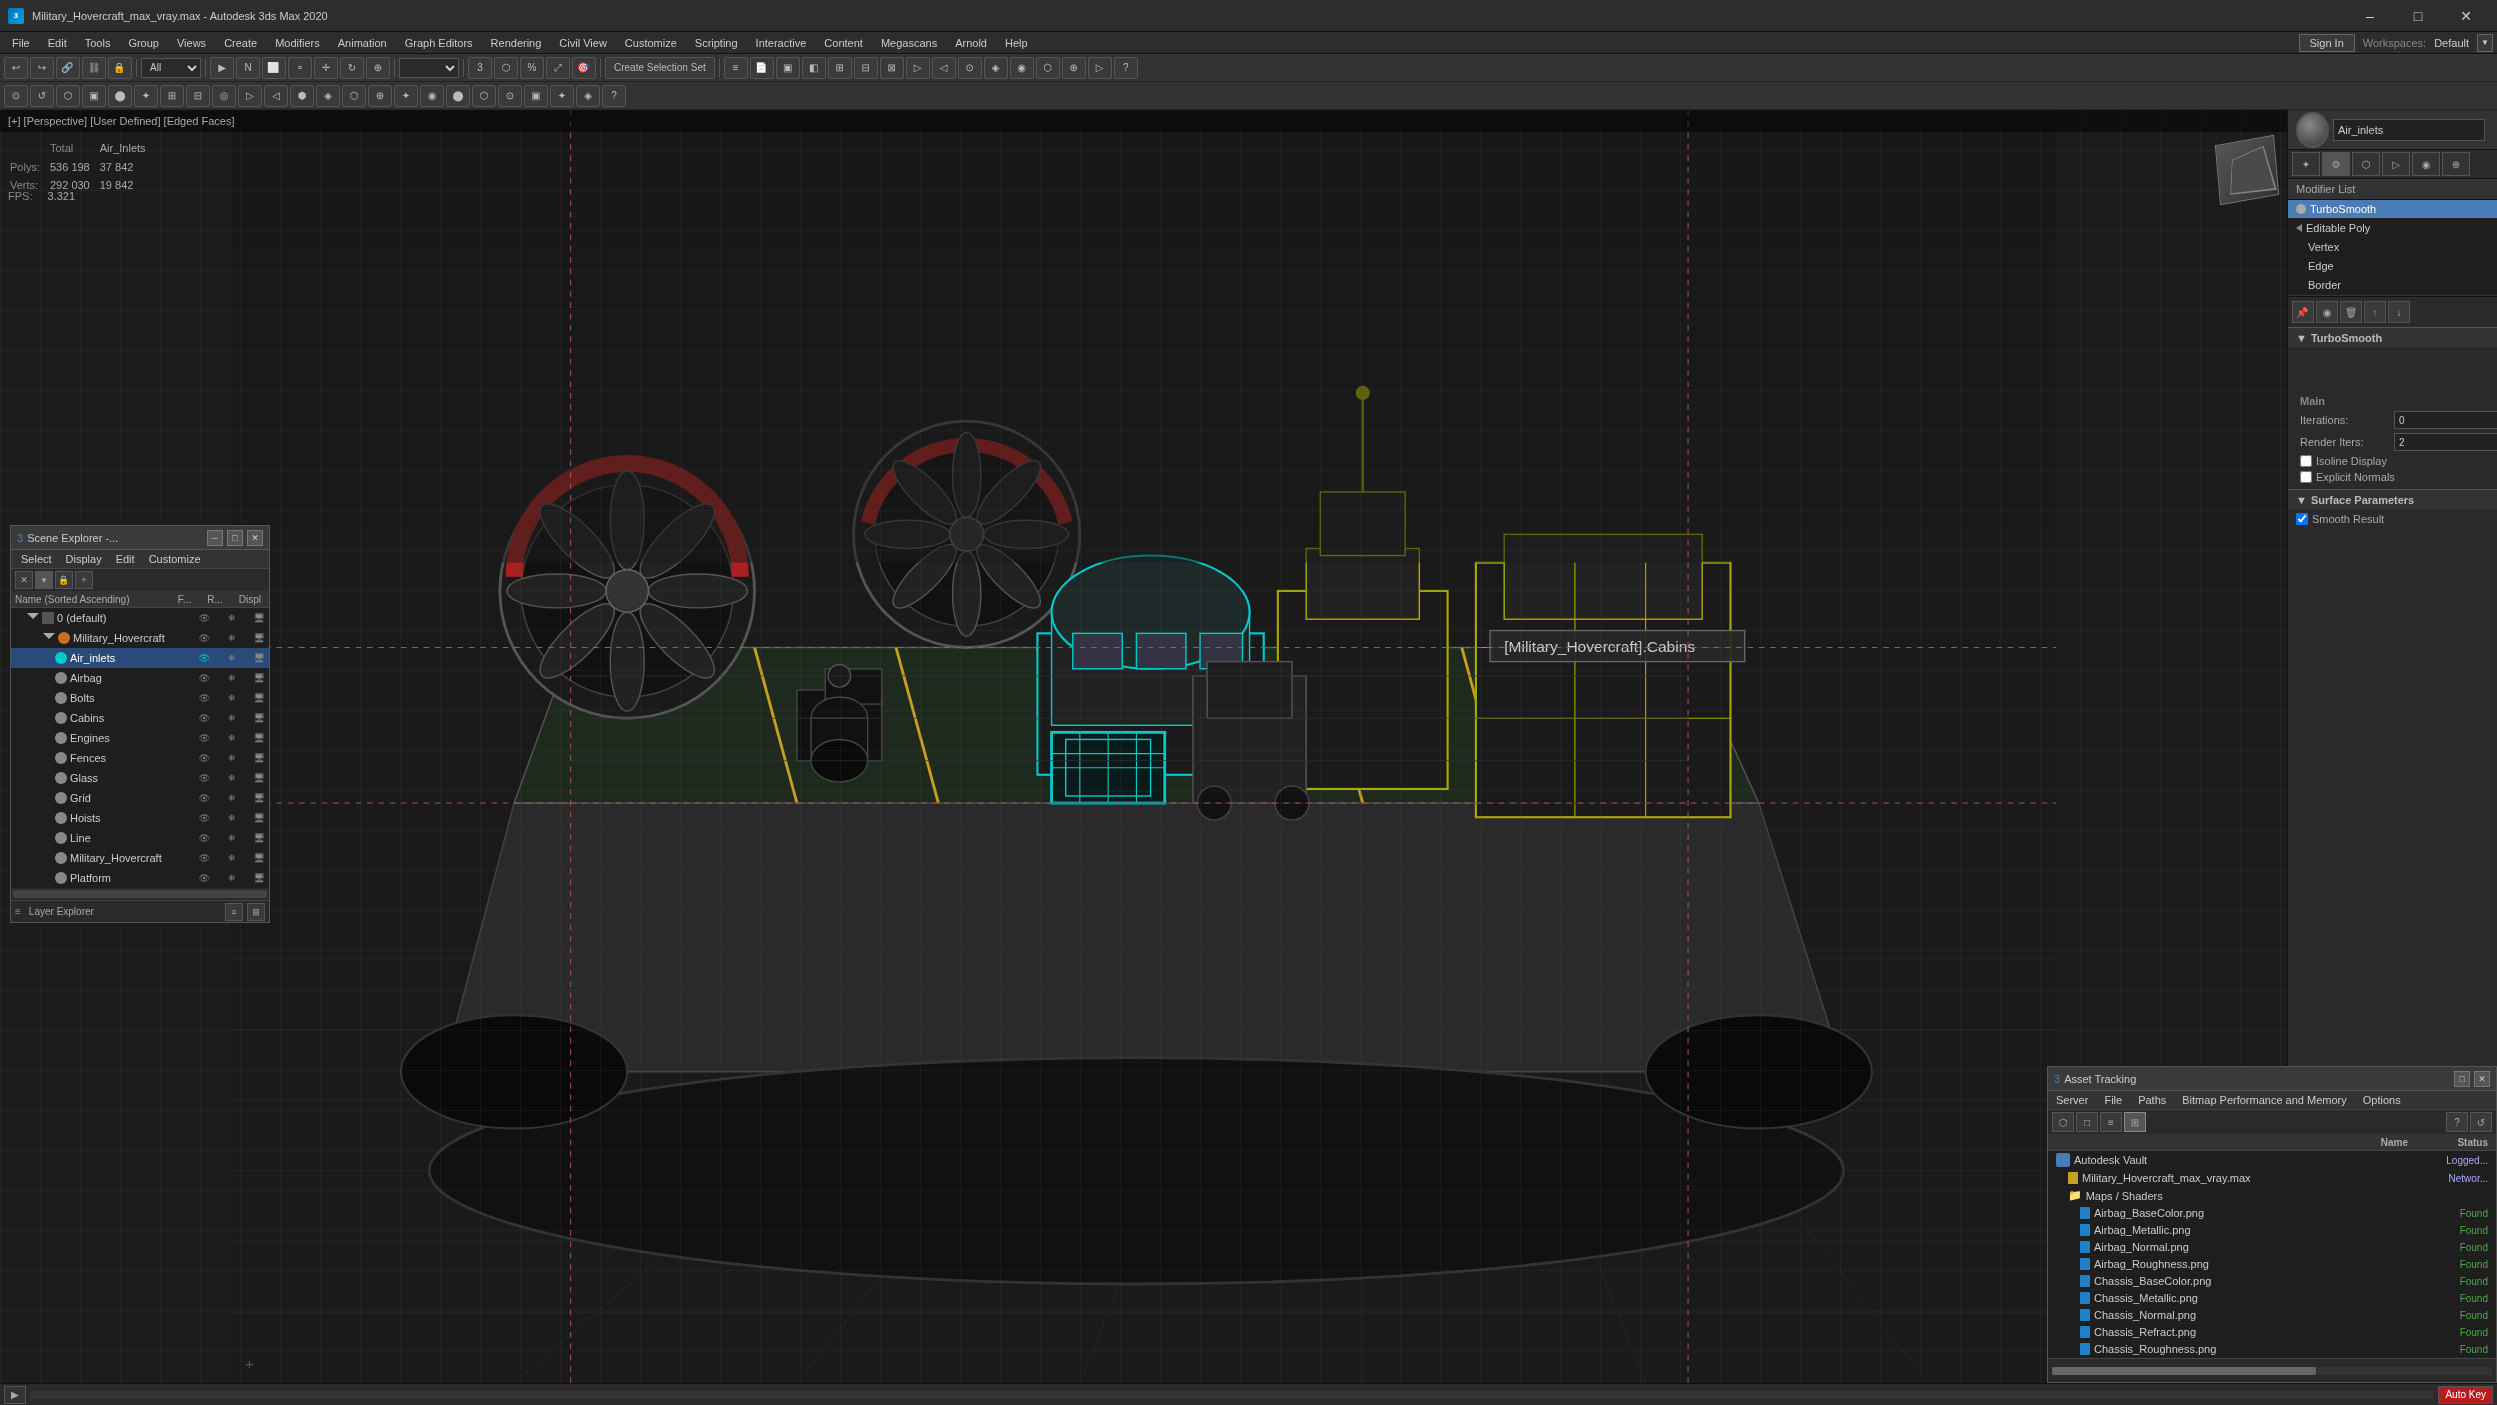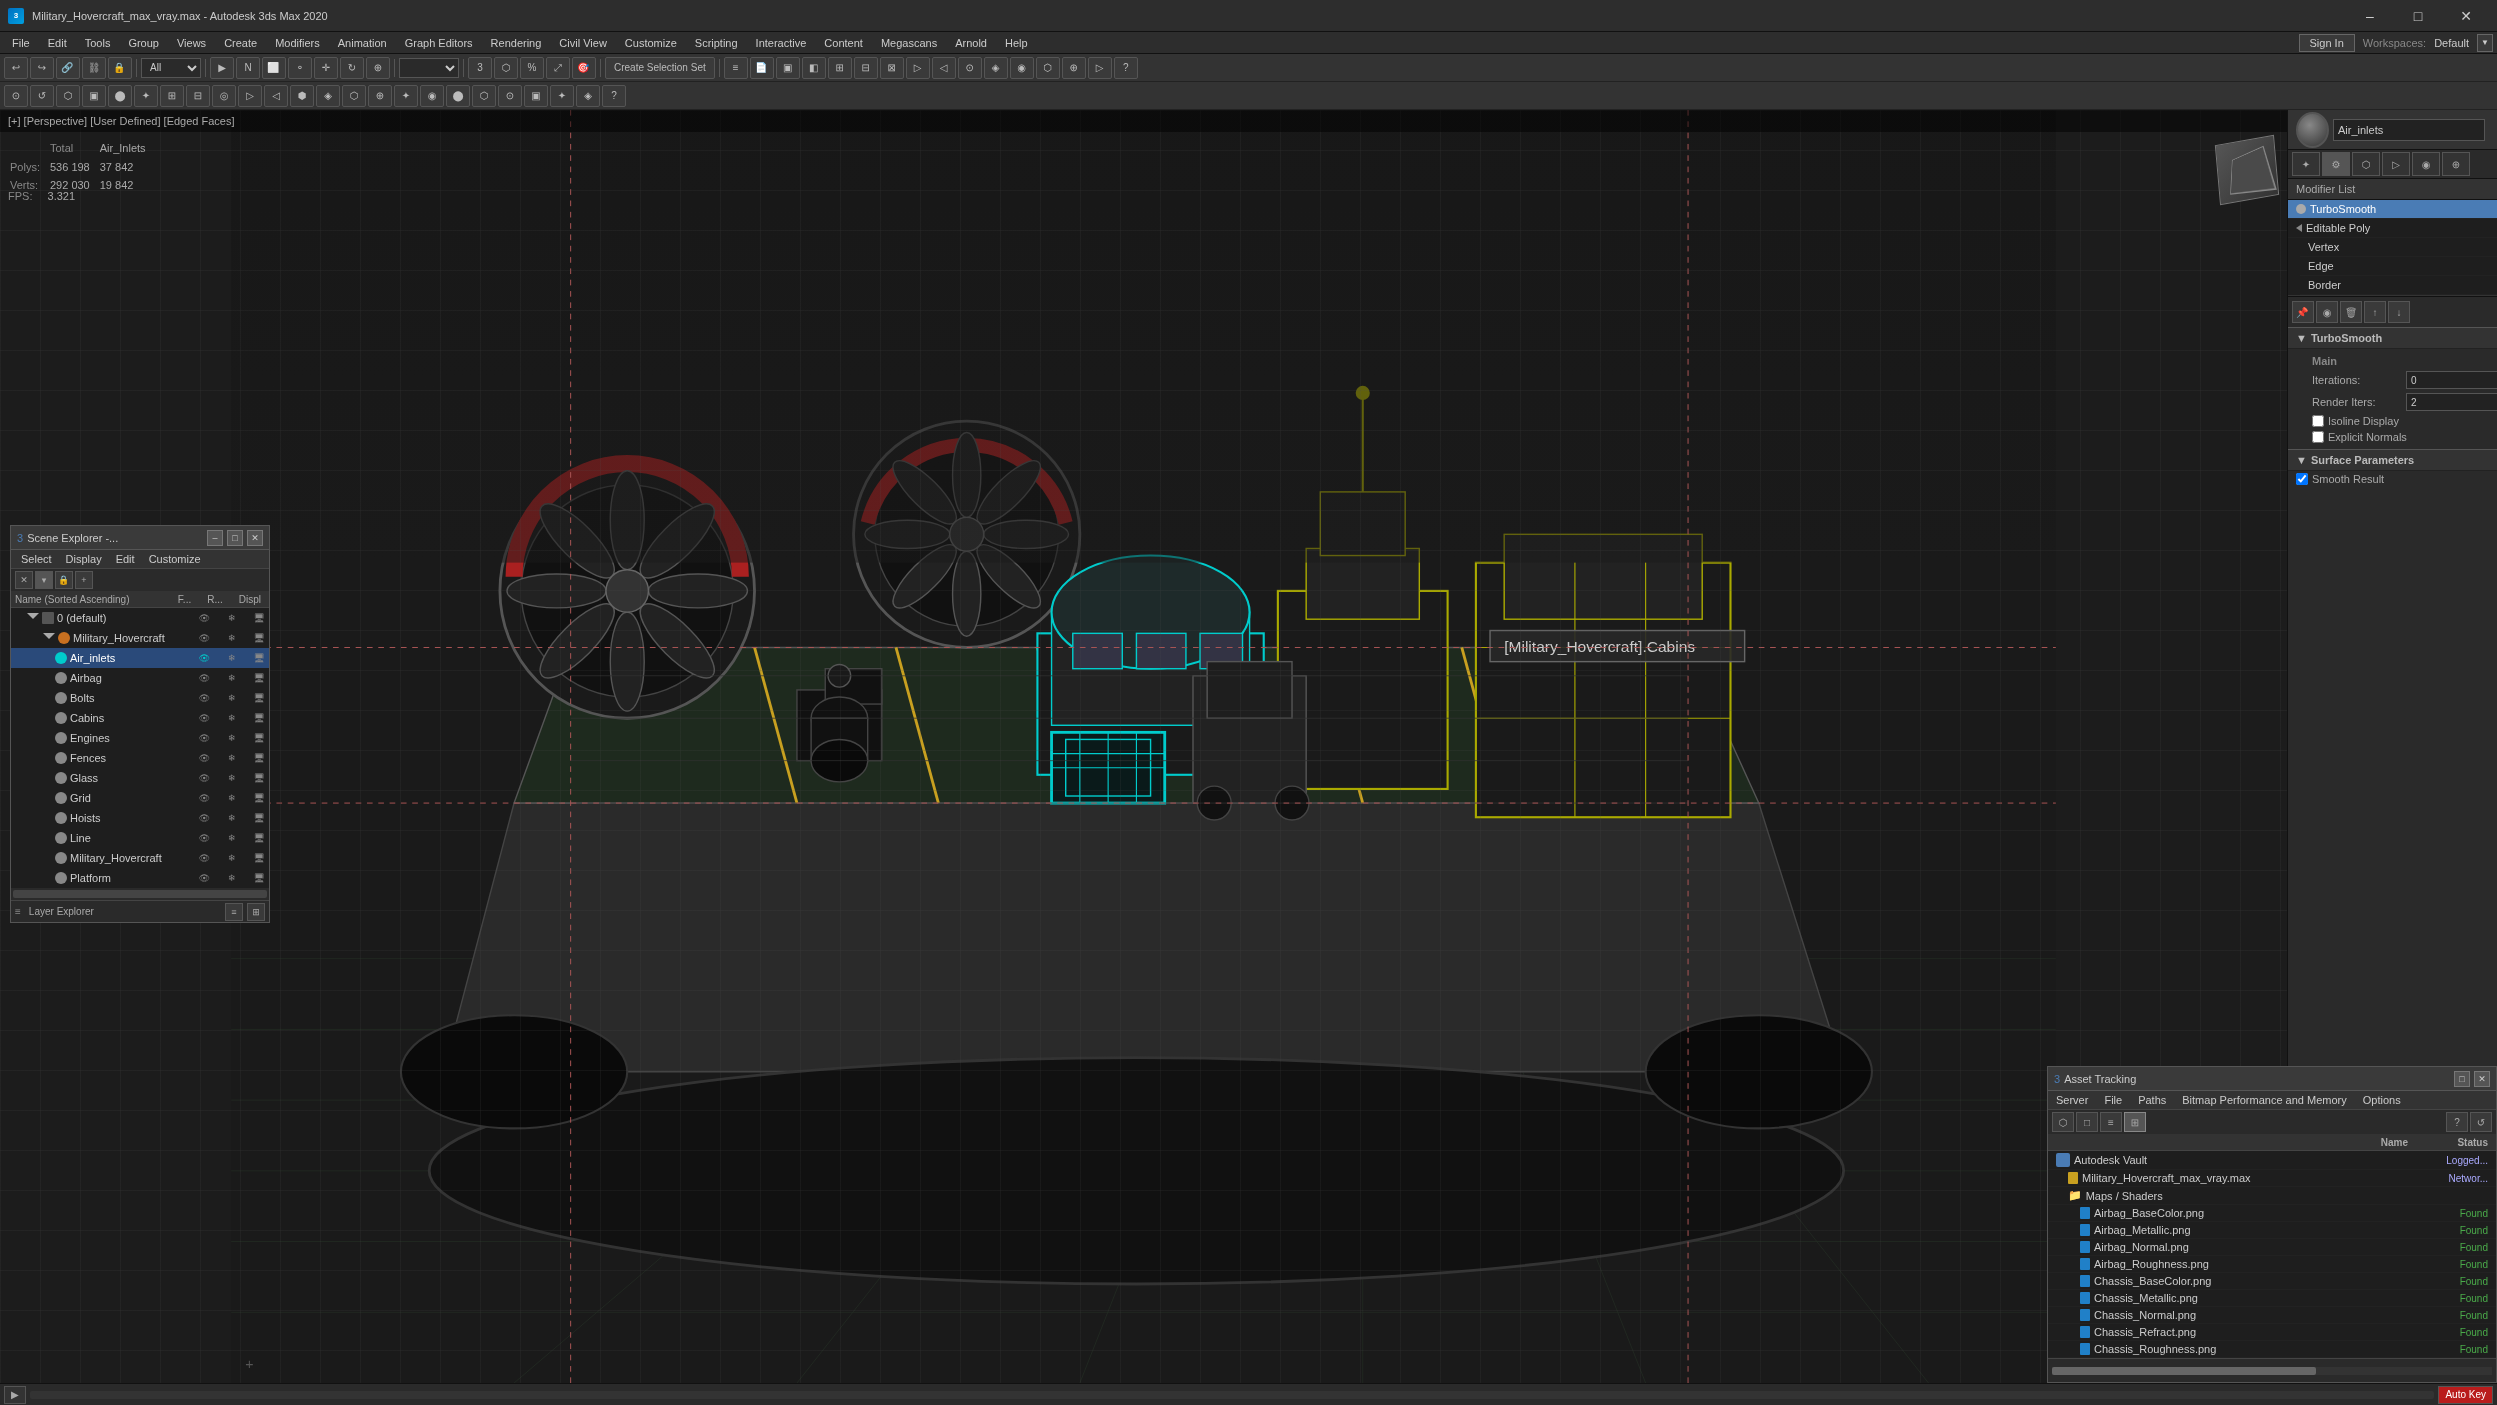--- a/index.html
+++ b/index.html
@@ -715,21 +715,21 @@
       <button class="panel-btn">◉</button>
       <button class="panel-btn">🗑</button>
       <button class="panel-btn">↑</button>
       <button class="panel-btn">↓</button>
     </div>
 
     <div class="section-header">
       <span>▼</span>
       <span>TurboSmooth</span>
     </div>
-    <div style="padding:4px 16px;">
+    <div style="padding:4px 4px;margin-top:40px;">
       <div class="prop-row">
         <span style="font-size:11px;color:#888;font-weight:bold;">Main</span>
       </div>
       <div class="prop-row">
         <span class="prop-label">Iterations:</span>
         <input class="prop-input" type="text" value="0" style="">
 
       </div>
       <div class="prop-row">
         <span class="prop-label">Render Iters:</span>

